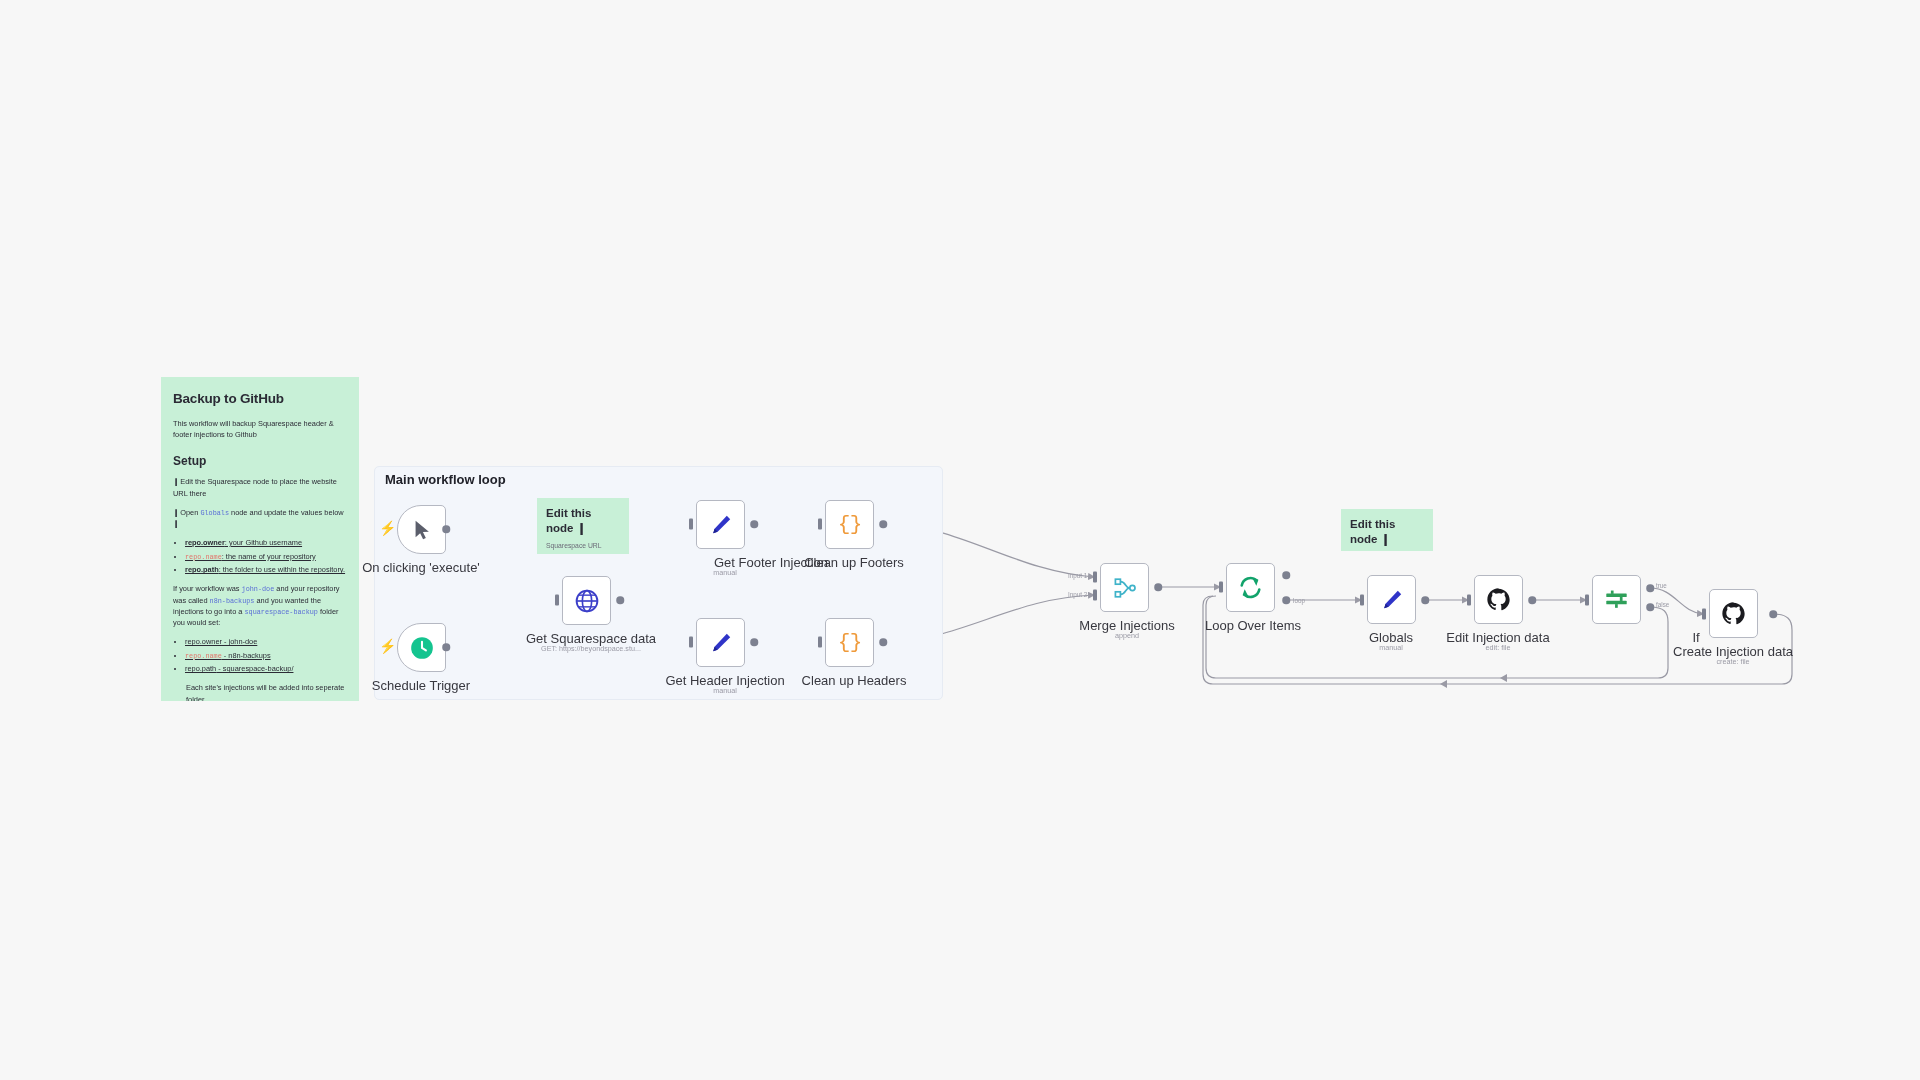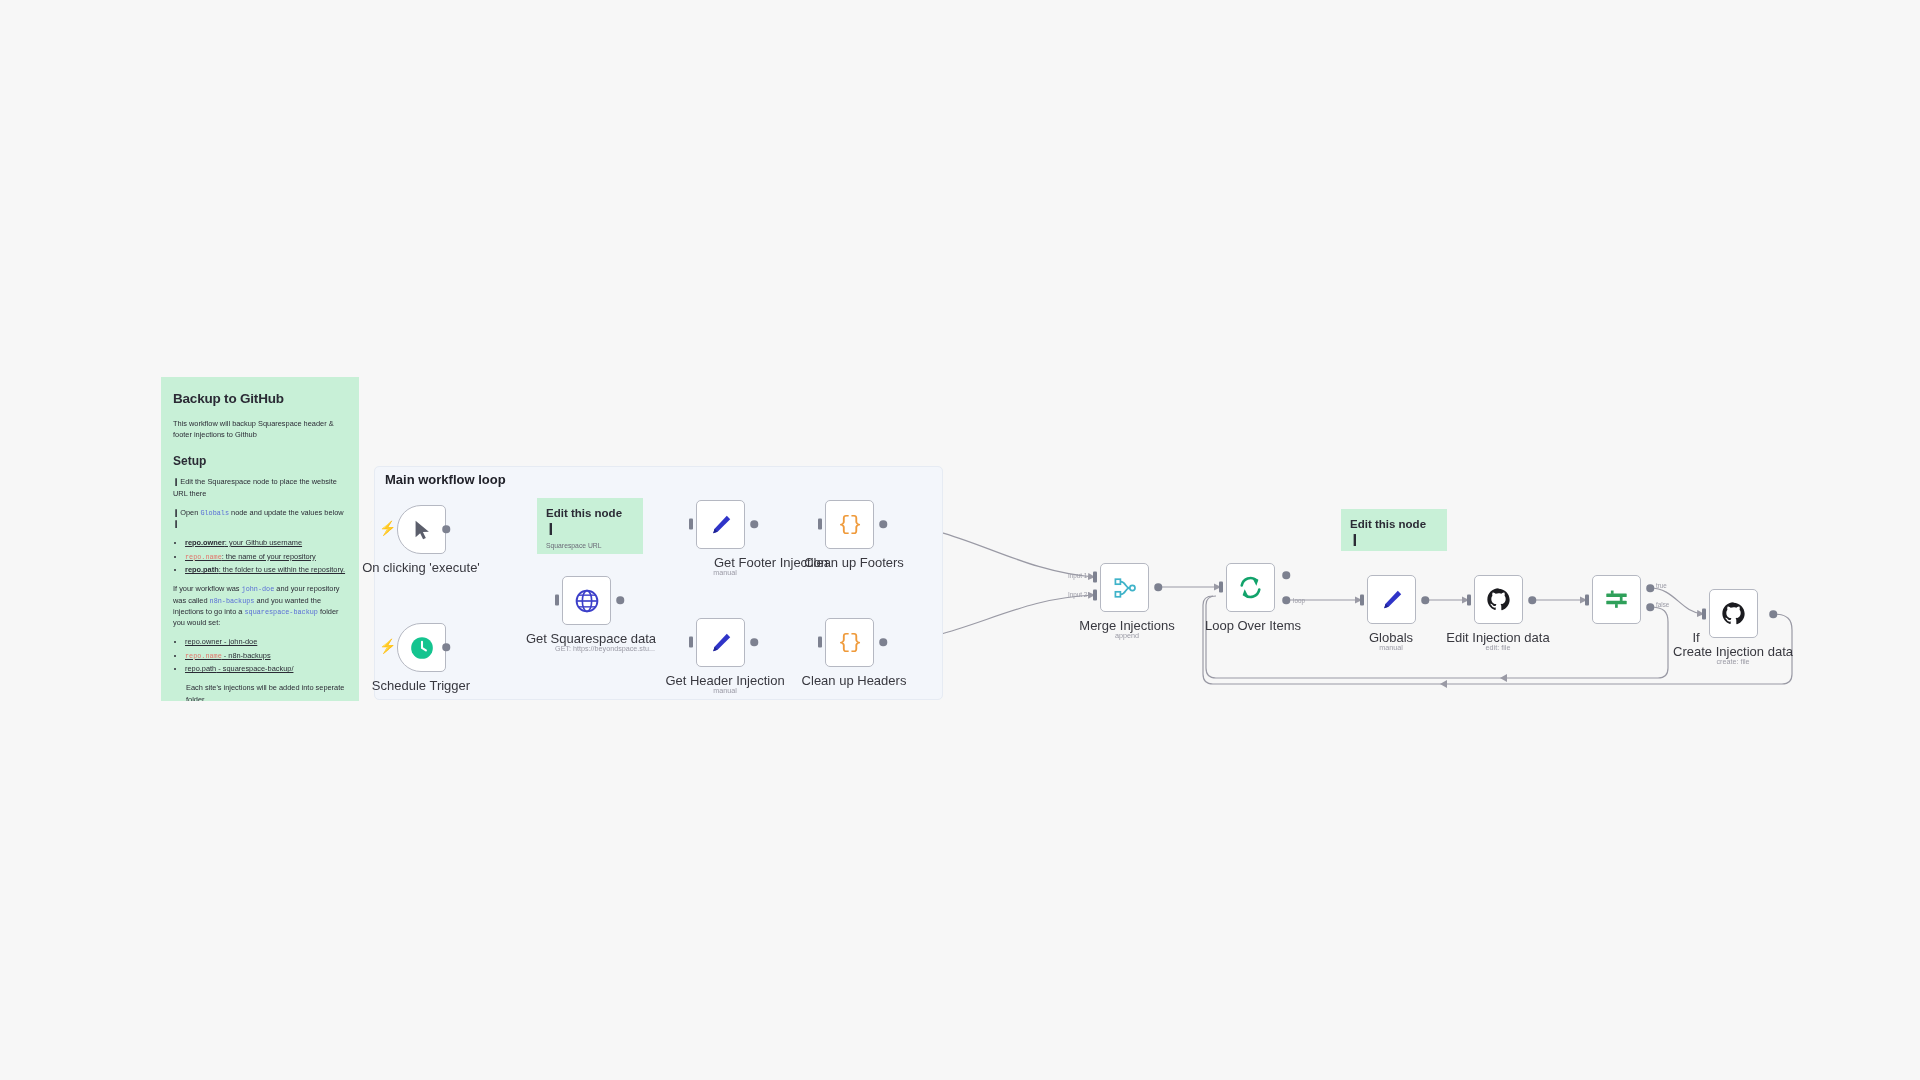--- a/index.html
+++ b/index.html
@@ -66,21 +66,21 @@
   }
   .code-red {
     font-family: "Liberation Mono", monospace;
     color: #e2756b;
     font-size: 6.8px;
   }
   .bold { font-weight: bold; }
   .indent { padding-left: 13px; }
 
   .sticky-edit {
-    width: 106px;
+    width: 92px;
     padding: 8px 9px 26px 9px;
   }
   .sticky-edit .title {
     font-size: 11.5px;
     font-weight: bold;
     line-height: 1.28;
     color: #2b2b35;
   }
   .sticky-edit .sub {
     font-size: 6.8px;
@@ -284,21 +284,21 @@
     <svg class="icon-svg" width="26" height="26" viewBox="0 0 24 24">
       <circle cx="12" cy="12" r="9.6" fill="none" stroke="#3c3fc9" stroke-width="1.7"></circle>
       <ellipse cx="12" cy="12" rx="4.3" ry="9.6" fill="none" stroke="#3c3fc9" stroke-width="1.5"></ellipse>
       <line x1="2.4" y1="12" x2="21.6" y2="12" stroke="#3c3fc9" stroke-width="1.5"></line>
       <line x1="4" y1="6.6" x2="20" y2="6.6" stroke="#3c3fc9" stroke-width="1.3"></line>
       <line x1="4" y1="17.4" x2="20" y2="17.4" stroke="#3c3fc9" stroke-width="1.3"></line>
     </svg>
   </div>
   <div class="port" style="left:620px; top:600px;"></div>
   <div class="node-label" style="left:591px; top:631px;">Get Squarespace data</div>
-  <div class="node-sub" style="left:591px; top:644px;margin-left:14px;">GET: https://beyondspace.stu...</div>
+  <div class="node-sub" style="left:591px; top:644px;">GET: https://beyondspace.stu...</div>
 
   <div class="port-in" style="left:691px; top:524px;"></div>
   <div class="node" style="left:696px; top:500px;">
     <svg class="icon-svg" width="24" height="24" viewBox="0 0 24 24">
       <path d="M17.8 2.8 L21.2 6.2 L8.6 18.8 L4.2 20.2 L5.6 15.8 Z" fill="#2f34c8"></path>
       <path d="M4.2 20.2 L5.6 15.8 L8.6 18.8 Z" fill="#1f2391"></path>
     </svg>
   </div>
   <div class="port" style="left:754px; top:524px;"></div>
   <div class="node-label" style="left:725px; top:555px;margin-left:46px;">Get Footer Injection</div>

